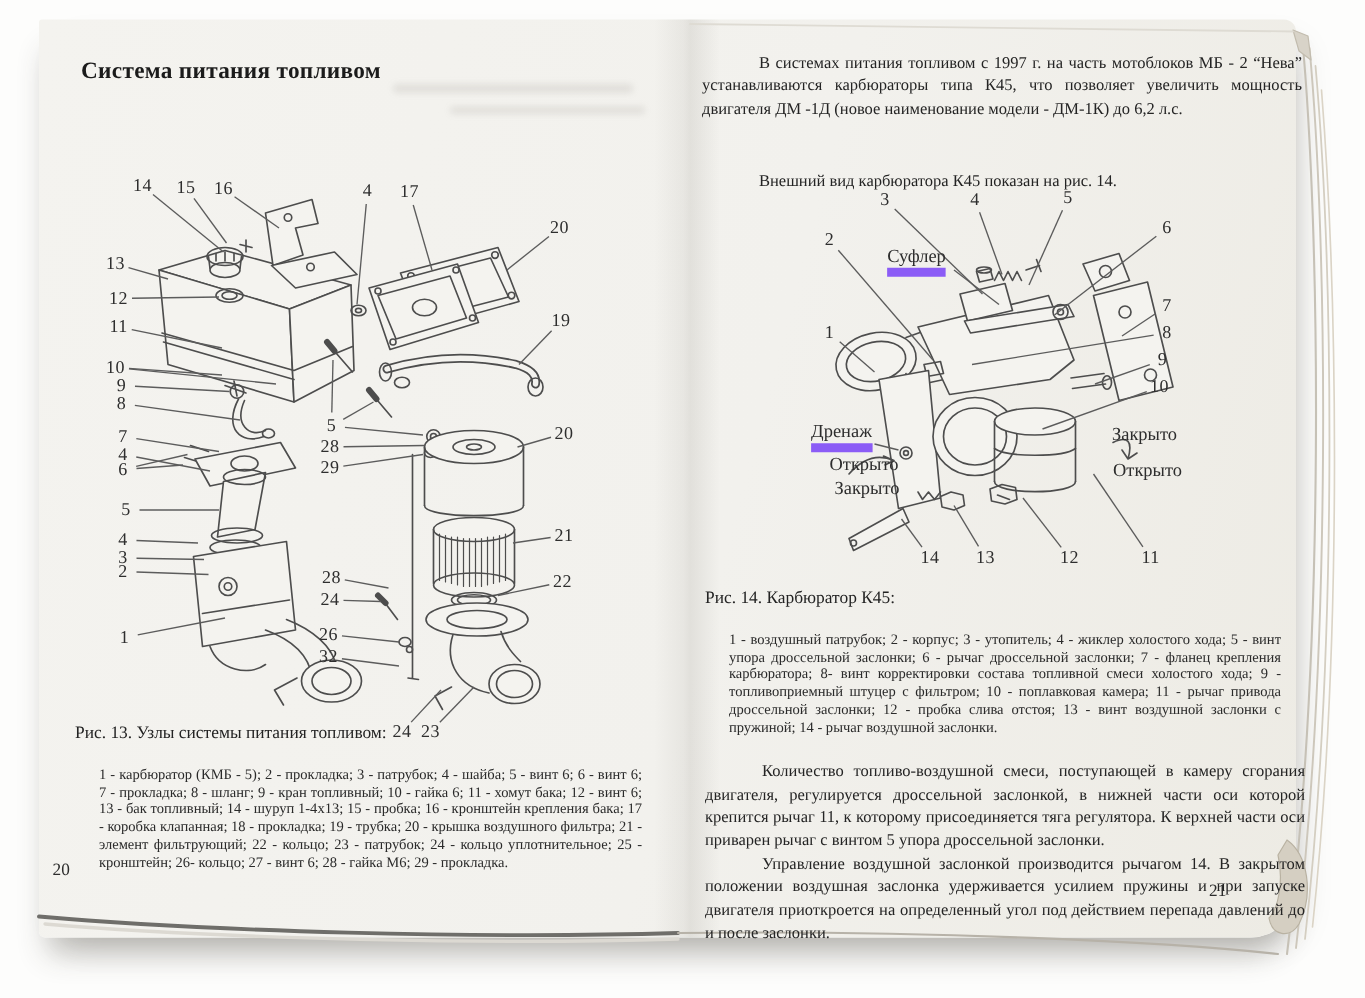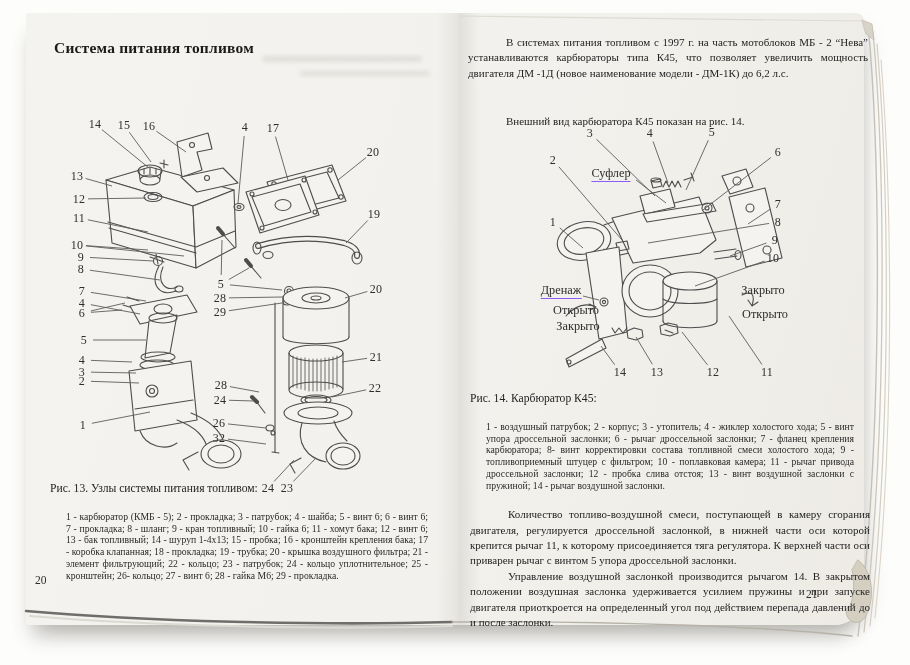--- a/index.html
+++ b/index.html
@@ -17,21 +17,21 @@
   .body-par{position:absolute;font-size:11px;line-height:15.4px;text-align:justify;color:#242424;margin:0;}
   .indent{text-indent:38px;}
   .cap-block{position:absolute;}
   .cap-title{font-size:11.6px;color:#232323;margin:0 0 2px 0;}
   .cap-parts{font-size:9.7px;line-height:11.7px;text-align:justify;color:#2a2a2a;margin:16px;}
   .pagenum{position:absolute;font-size:11.5px;color:#2c2c2c;}
   .art,#leader-svg{position:absolute;left:0;top:0;pointer-events:none;}
   .callout{position:absolute;transform:translate(-50%,-50%);font-size:12px;color:#2e2e2e;
            letter-spacing:.3px;white-space:nowrap;}
   .figword{position:absolute;transform:translate(-50%,-50%);font-size:12.3px;color:#2d2d2d;white-space:nowrap;}
-  .figword.u{border-bottom:1px solid #8b5cf6;padding-bottom:0px;}
+  .figword.u{border-bottom:6px solid #8b5cf6;padding-bottom:0px;}
   .line{stroke:#4d4d4d;stroke-width:1.1;fill:none;stroke-linecap:round;stroke-linejoin:round;}
   .fillp{fill:#f4f3ef;}
   .tO{stroke:#4d4d4d;stroke-width:6;fill:none;}
   .tI{stroke:#f3f2ee;stroke-width:3.6;fill:none;}
   .thin{stroke-width:.8;}
 </style>
 </head>
 <body>
 
 <div class="canvas">

